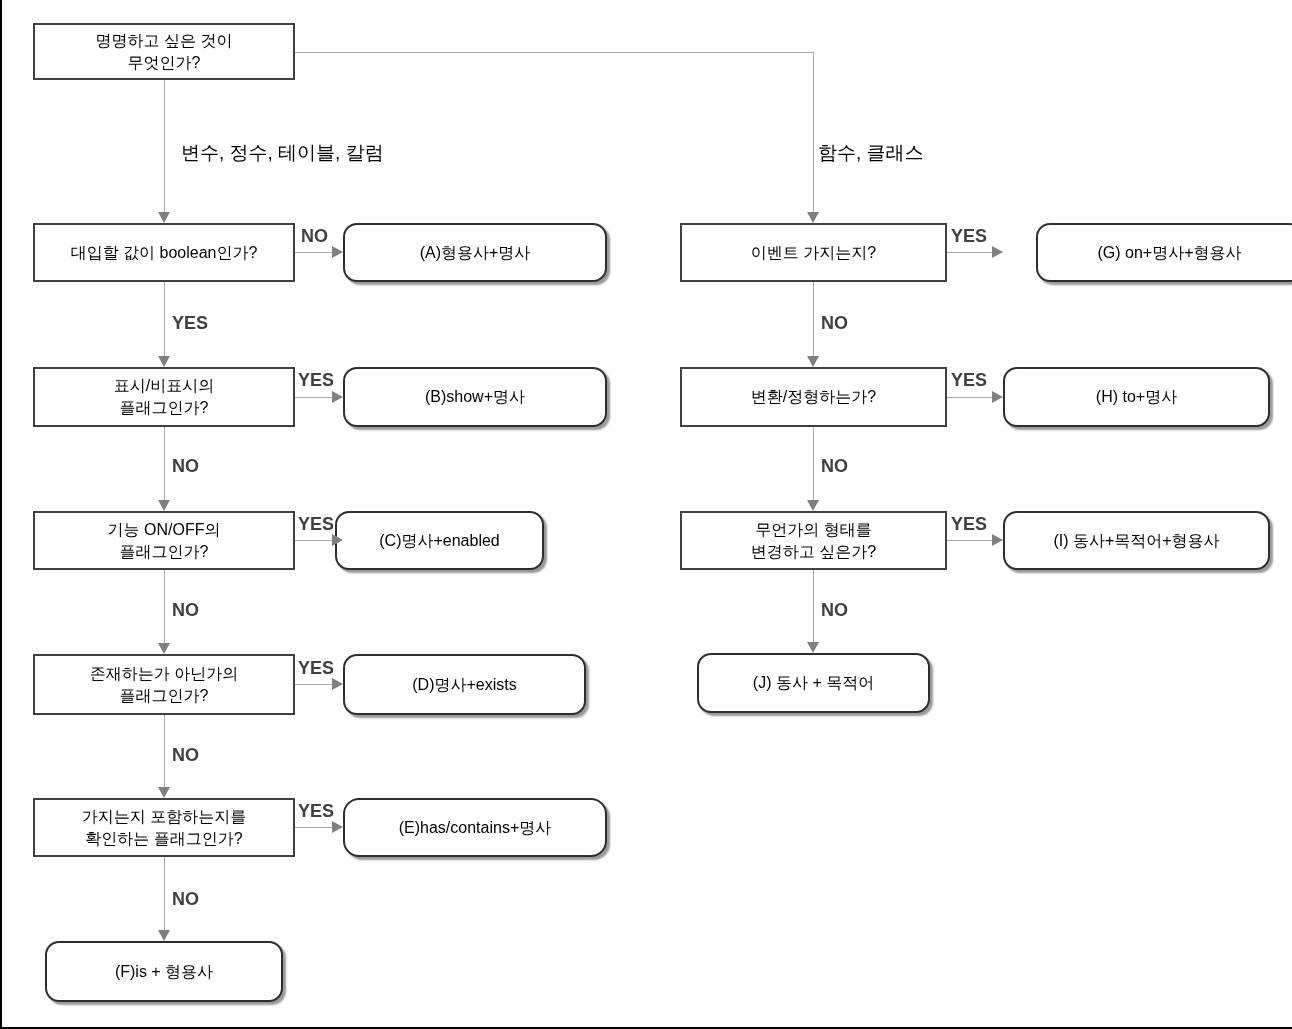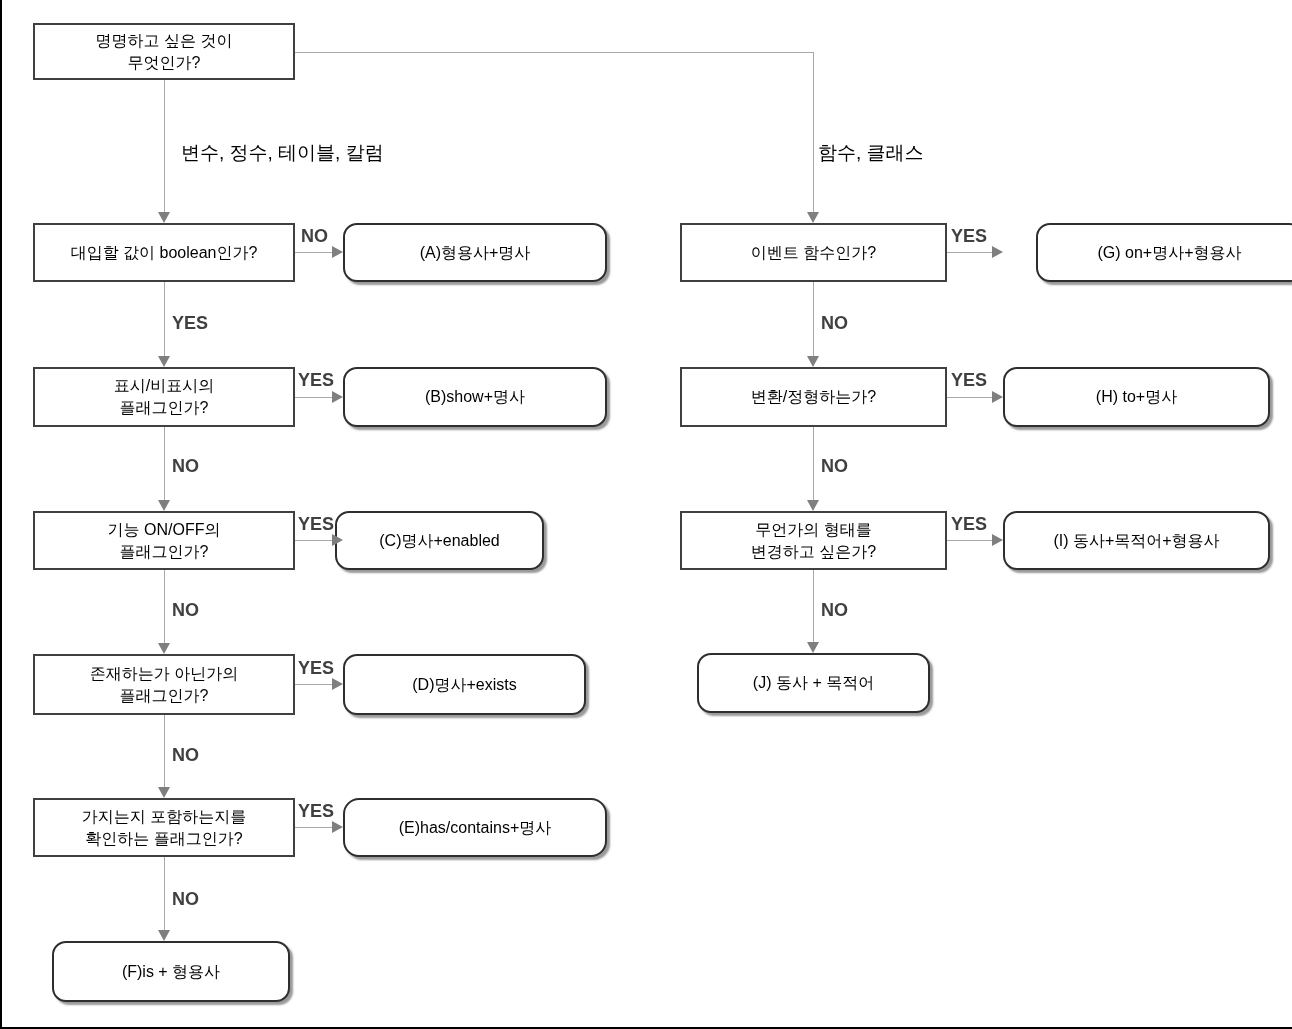--- a/index.html
+++ b/index.html
@@ -75,21 +75,21 @@
 
   <div class="node qbox" style="left:33px;top:223px;width:262px;height:59px;">대입할 값이 boolean인가?</div>
   <div class="node qbox" style="left:33px;top:367px;width:262px;height:60px;">표시/비표시의
 플래그인가?</div>
   <div class="node qbox" style="left:33px;top:511px;width:262px;height:59px;">기능 ON/OFF의
 플래그인가?</div>
   <div class="node qbox" style="left:33px;top:654px;width:262px;height:61px;">존재하는가 아닌가의
 플래그인가?</div>
   <div class="node qbox" style="left:33px;top:798px;width:262px;height:59px;">가지는지 포함하는지를
 확인하는 플래그인가?</div>
-  <div class="node rbox" style="left:52px;top:941px;width:238px;height:61px;">(F)is + 형용사</div>
+  <div class="node rbox" style="left:45px;top:941px;width:238px;height:61px;">(F)is + 형용사</div>
 
   <div class="node rbox" style="left:343px;top:223px;width:264px;height:59px;">(A)형용사+명사</div>
   <div class="node rbox" style="left:343px;top:367px;width:264px;height:60px;">(B)show+명사</div>
   <div class="node rbox" style="left:335px;top:511px;width:209px;height:59px;">(C)명사+enabled</div>
   <div class="node rbox" style="left:343px;top:654px;width:243px;height:61px;">(D)명사+exists</div>
   <div class="node rbox" style="left:343px;top:798px;width:264px;height:59px;border-radius:16px;">(E)has/contains+명사</div>
 
   <div class="vline" style="left:164px;top:282px;height:74px;"></div>
   <div class="arrow-down" style="left:158px;top:356px;"></div>
   <div class="elabel" style="left:172px;top:313px;">YES</div>
@@ -123,21 +123,21 @@
   <div class="elabel" style="left:298px;top:514px;">YES</div>
 
   <div class="hline" style="left:295px;top:684px;width:38px;"></div>
   <div class="arrow-right" style="left:332px;top:678px;"></div>
   <div class="elabel" style="left:298px;top:658px;">YES</div>
 
   <div class="hline" style="left:295px;top:827px;width:38px;"></div>
   <div class="arrow-right" style="left:332px;top:821px;"></div>
   <div class="elabel" style="left:298px;top:801px;">YES</div>
 
-  <div class="node qbox" style="left:680px;top:223px;width:267px;height:59px;">이벤트 함수인가?</div>
+  <div class="node qbox" style="left:680px;top:223px;width:267px;height:59px;">이벤트 가지는지?</div>
   <div class="node qbox" style="left:680px;top:367px;width:267px;height:60px;">변환/정형하는가?</div>
   <div class="node qbox" style="left:680px;top:511px;width:267px;height:59px;">무언가의 형태를
 변경하고 싶은가?</div>
   <div class="node rbox" style="left:697px;top:653px;width:233px;height:60px;">(J) 동사 + 목적어</div>
 
   <div class="node rbox" style="left:1003px;top:223px;width:267px;height:59px;margin-left:33px;">(G) on+명사+형용사</div>
   <div class="node rbox" style="left:1003px;top:367px;width:267px;height:60px;">(H) to+명사</div>
   <div class="node rbox" style="left:1003px;top:511px;width:267px;height:59px;">(I) 동사+목적어+형용사</div>
 
   <div class="vline" style="left:813px;top:282px;height:74px;"></div>

